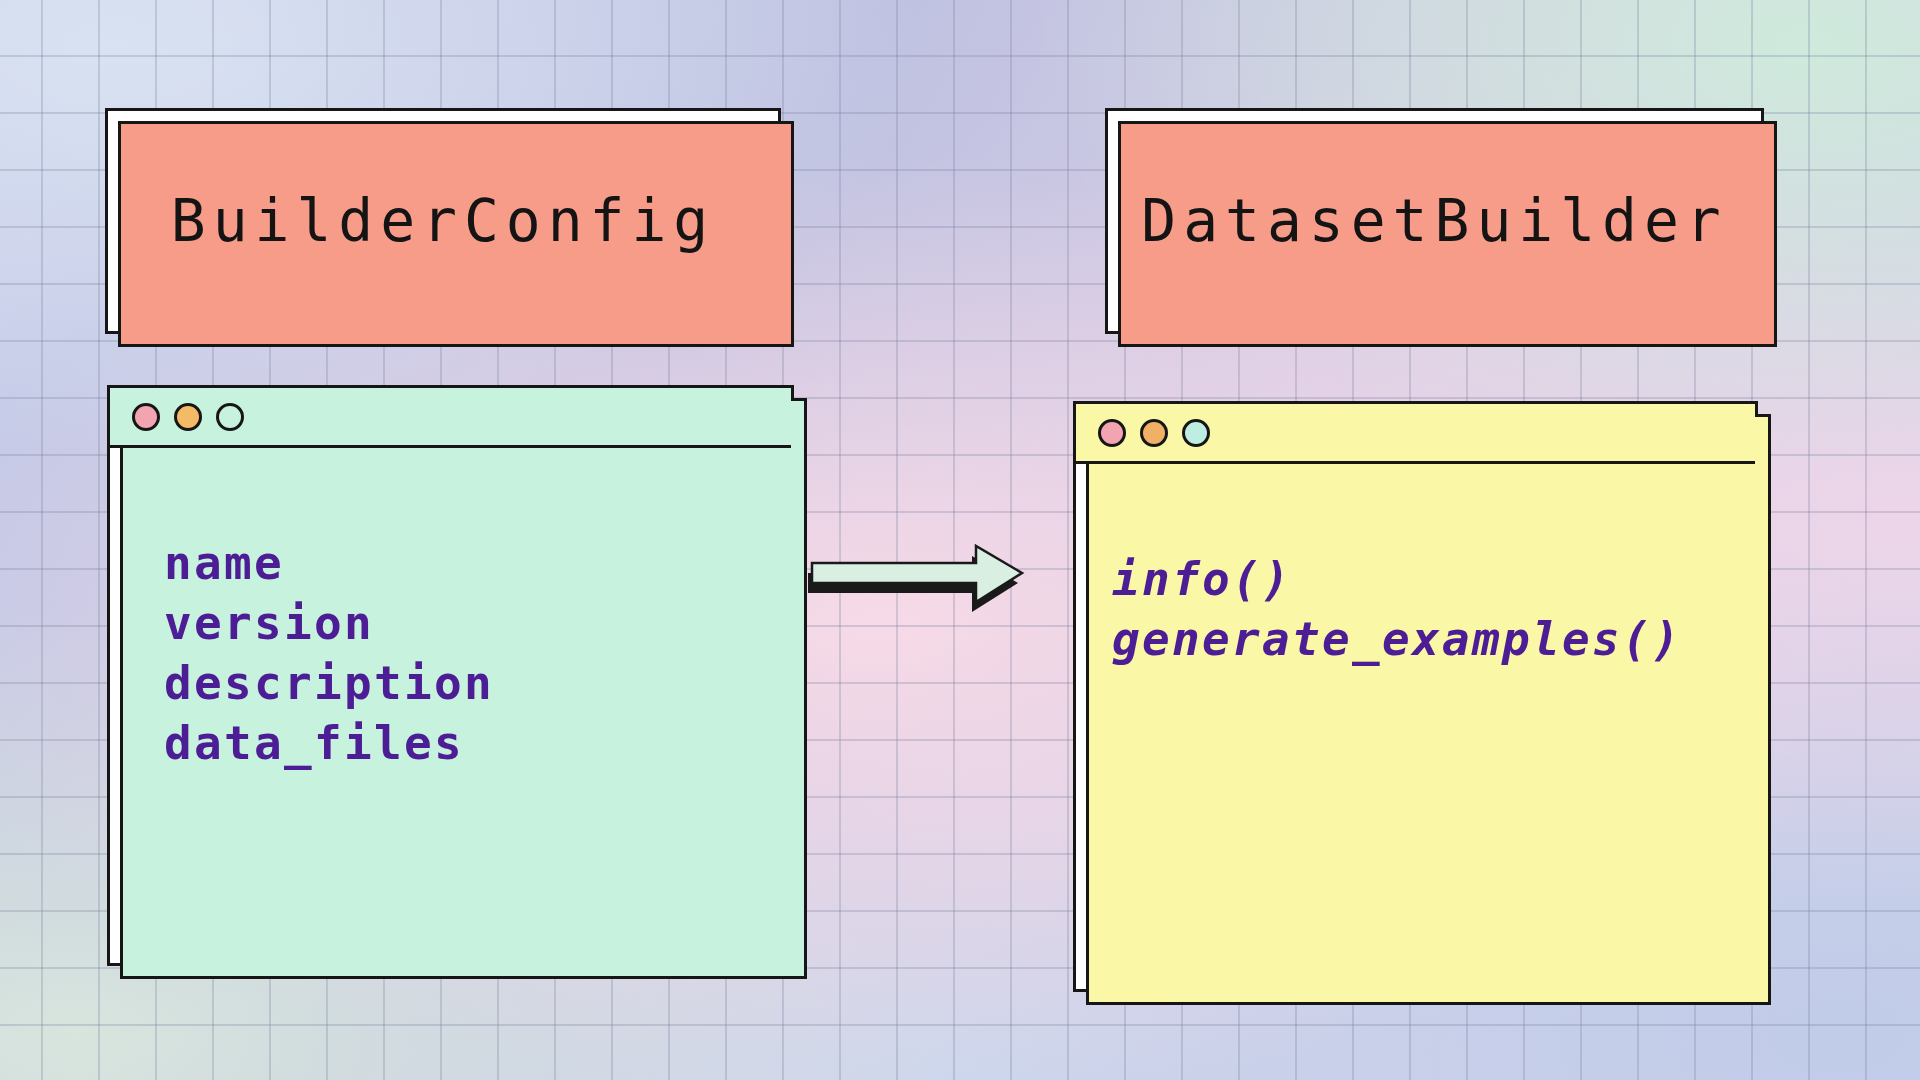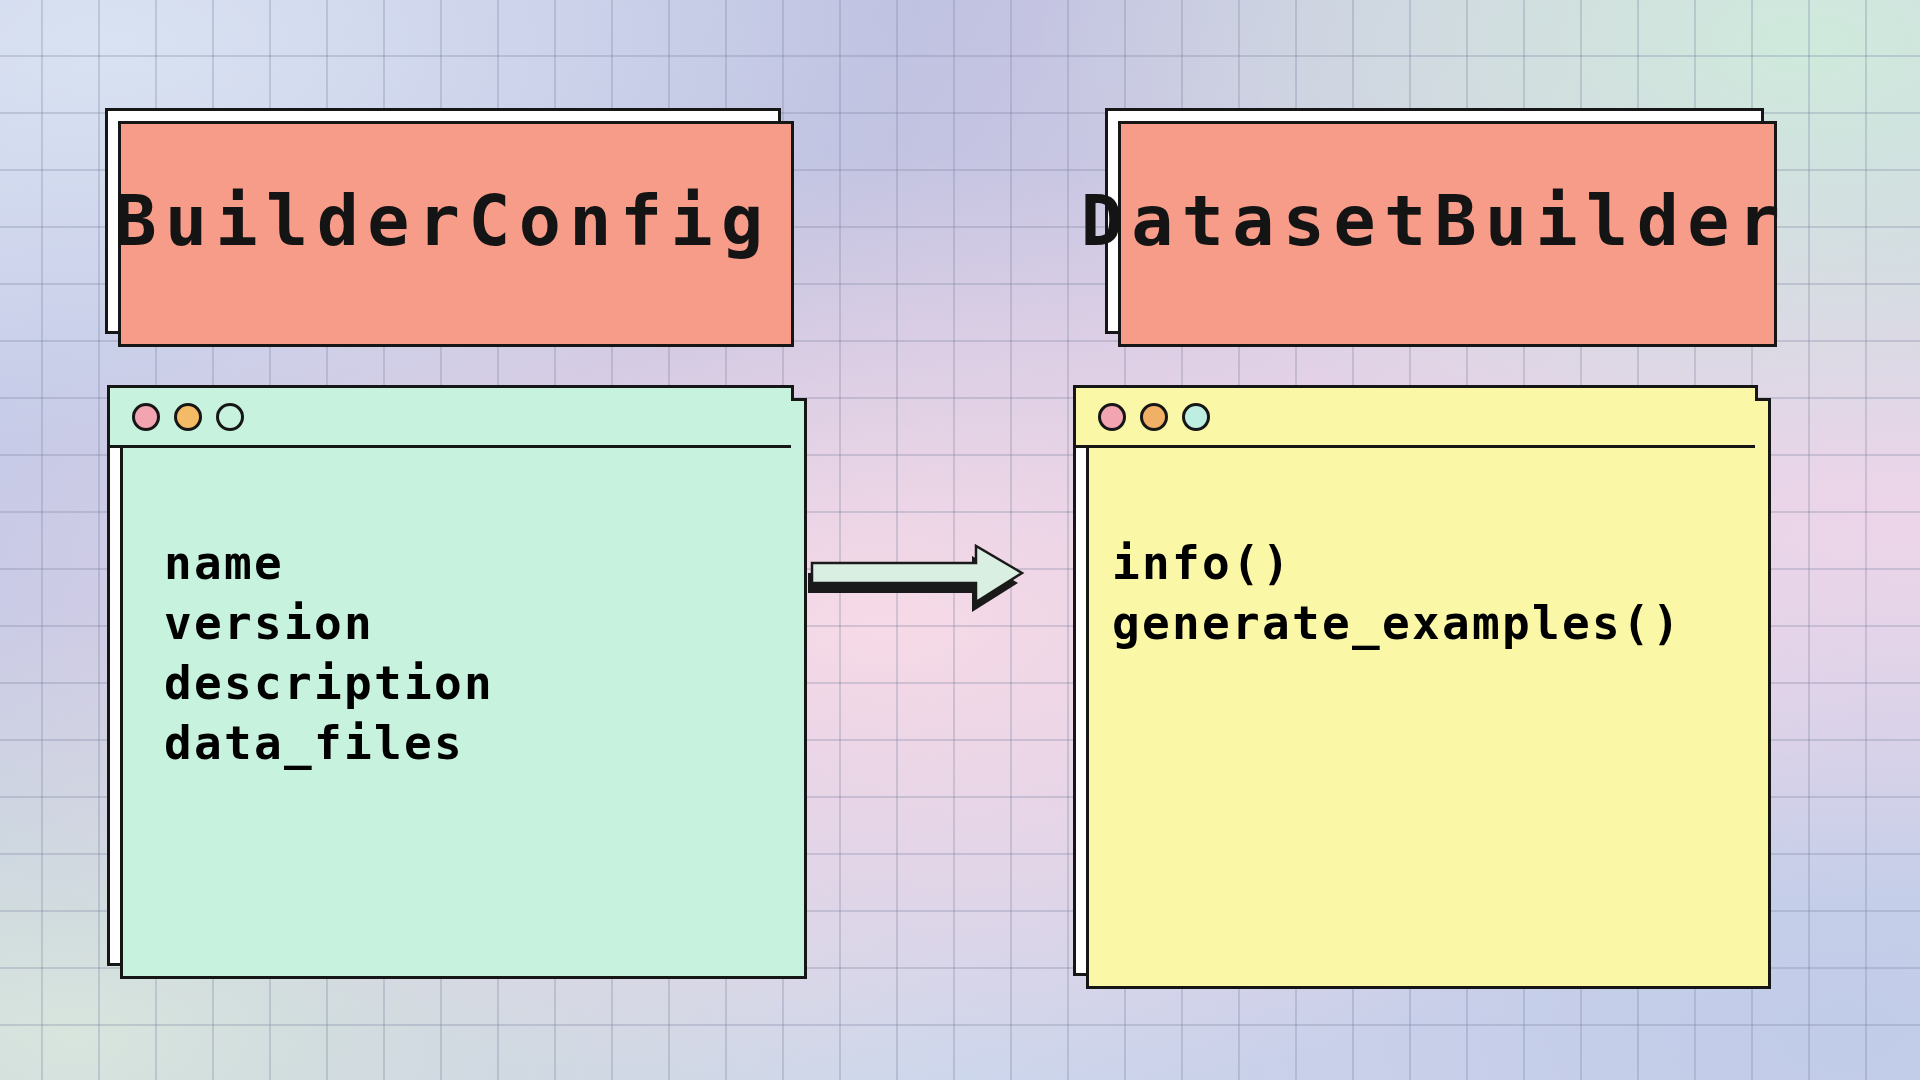--- a/index.html
+++ b/index.html
@@ -32,35 +32,35 @@
     top:10px; left:10px; right:-16px; bottom:-16px;
     background:var(--shadow-color,#F89C8A);
     border:3px solid #161616;
   }
 
   
   .title-card { display:flex; align-items:center; justify-content:center; }
   .title-card.left  { left:105px;  top:108px; width:670px; height:220px; }
   .title-card.right { left:1073px; top:108px; width:653px; height:220px;margin-left:32px; }
   .title-card .title-text {
-    font-size:70px; font-weight:bold; letter-spacing:0.12em; color:#141414; white-space:nowrap;
+    font-size:58px; font-weight:normal; letter-spacing:0.12em; color:#141414; white-space:nowrap;
   }
 
   
   .window.left  { left:107px;  top:385px; width:681px; height:575px; }
-  .window.right { left:1073px; top:385px; width:679px; height:585px; }
+  .window.right { left:1073px; top:401px; width:679px; height:585px;font-style:italic; }
   .window-header {
     height:57px; border-bottom:3px solid #161616;
     display:flex; align-items:center; gap:14px; padding-left:22px;
     box-sizing:content-box;
   }
   .dot { width:28px; height:28px; border-radius:50%; border:3px solid #161616; box-sizing:border-box; background:transparent; }
   .window-body {
     font-size:46px; font-weight:bold; line-height:60px; letter-spacing:0.05em;
-    color:#000000; padding-top:85px; white-space:nowrap;
+    color:#4c1d95; padding-top:85px; white-space:nowrap;
   }
   .window.left  .window-body { padding-left:54px; }
   .window.right .window-body { padding-left:36px; }
   .code-line { display:block; }
 
   
   .flow-arrow { position:absolute; left:808px; top:542px; z-index:2; }
 </style>
 </head>
 <body>

